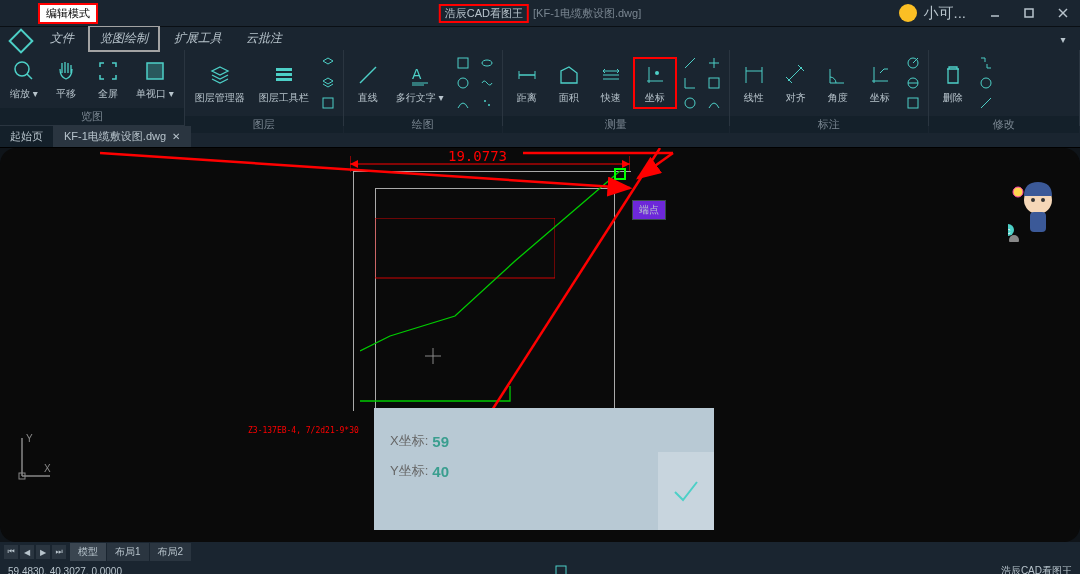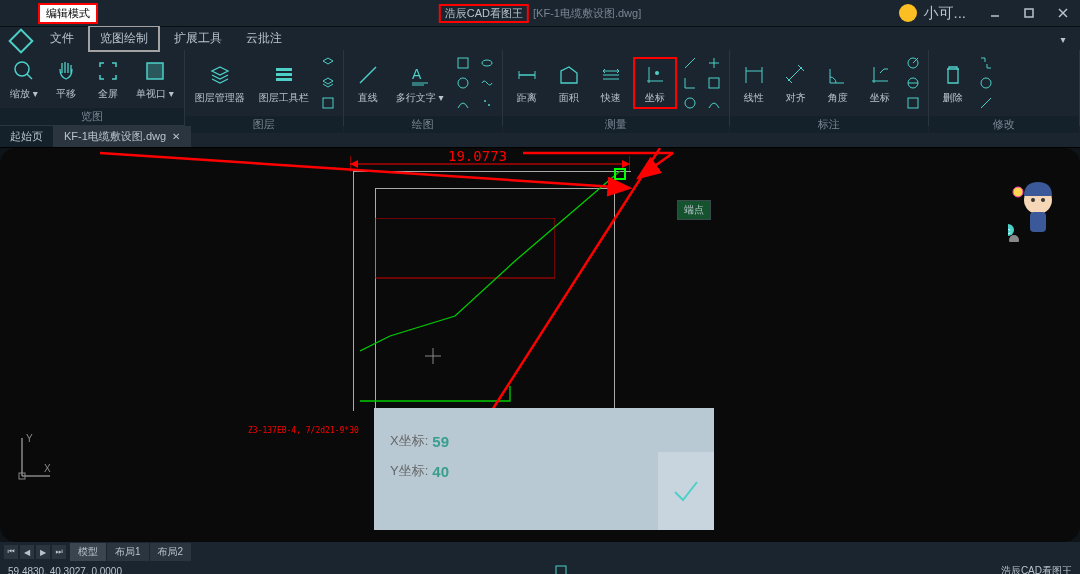--- a/index.html
+++ b/index.html
@@ -9,21 +9,21 @@
 .mode-badge { background: #fff; color: #000; padding: 1px 6px; border: 2px solid red; font-size: 11px; margin-right: 4px; position: absolute; left: 38px; top: 3px; z-index: 5; }
 .title-center { position: absolute; left: 50%; transform: translateX(-50%); display: flex; align-items: center; gap: 4px; }
 .title-app { border: 2px solid red; padding: 0 4px; color: #b8c4cc; }
 .title-file { color: #7a8691; }
 .titlebar-right { position: absolute; right: 0; top: 0; display: flex; align-items: center; height: 26px; }
 .user-avatar { width: 18px; height: 18px; background: #fbbf24; border-radius: 50%; margin-right: 6px; }
 .user-name { font-size: 15px; margin-right: 12px; color: #b8c4cc; }
 .win-btn { width: 34px; height: 26px; display: flex; align-items: center; justify-content: center; cursor: pointer; }
 
 .menubar { height: 24px; background: #1a2530; display: flex; align-items: center; font-size: 12px; padding-left: 40px; gap: 4px; border-top: 1px solid #0a0f14; }
-.menu-item { padding: 3px 10px; cursor: pointer; }
+.menu-item { padding: 3px 10px; cursor: pointer; font-style: italic; }
 .menu-item.active { border: 2px solid #a3a3a3; }
 
 .logo { position: absolute; left: 8px; top: 28px; width: 26px; height: 26px; background: #1a2530; display: flex; align-items: center; justify-content: center; }
 .logo-inner { width: 18px; height: 18px; border: 2px solid #4dd0c7; transform: rotate(45deg); }
 
 .ribbon { height: 76px; background: #1a2530; display: flex; border-bottom: 1px solid #2a3540; }
 .ribbon-group { display: flex; flex-direction: column; border-right: 1px solid #2a3540; }
 .ribbon-items { display: flex; flex: 1; align-items: center; padding: 2px 4px; gap: 2px; }
 .ribbon-label { text-align: center; font-size: 11px; color: #7a8691; padding: 1px 0; background: #14202a; }
 .ribbon-btn { display: flex; flex-direction: column; align-items: center; padding: 2px 6px; cursor: pointer; gap: 2px; }
@@ -39,21 +39,21 @@
 .doc-tab .close { margin-left: 6px; font-size: 10px; }
 
 .canvas { position: relative; background: #0a0a0a; height: 394px; overflow: hidden; border-radius: 16px; }
 
 .dim-line { position: absolute; }
 .dim-text { position: absolute; color: #ff0000; font-size: 14px; font-family: monospace; }
 
 .drawing-line { position: absolute; background: #aaa; }
 
 .snap-marker { position: absolute; width: 12px; height: 12px; border: 2px solid #0f0; }
-.snap-label { position: absolute; background: #14532d; color: #b8c4cc; font-size: 10px; padding: 2px 6px; border: 1px solid #3a4a4a; margin-left: 45px; }
+.snap-label { position: absolute; background: #6d28d9; color: #b8c4cc; font-size: 10px; padding: 2px 6px; border: 1px solid #3a4a4a; }
 
 .ucs { position: absolute; left: 14px; bottom: 60px; }
 
 .info-panel { position: absolute; left: 374px; top: 260px; width: 340px; height: 122px; background: #b8c9d4; color: #555; font-size: 13px; }
 .info-row { display: flex; padding: 6px 16px; align-items: center; }
 .info-label { color: #666; }
 .info-value { color: #3a9e8f; font-weight: bold; margin-left: 4px; font-size: 15px; }
 .info-check { position: absolute; right: 0; top: 44px; width: 56px; height: 78px; background: #c8d5de; display: flex; align-items: center; justify-content: center; }
 
 .red-arrow { position: absolute; pointer-events: none; }

